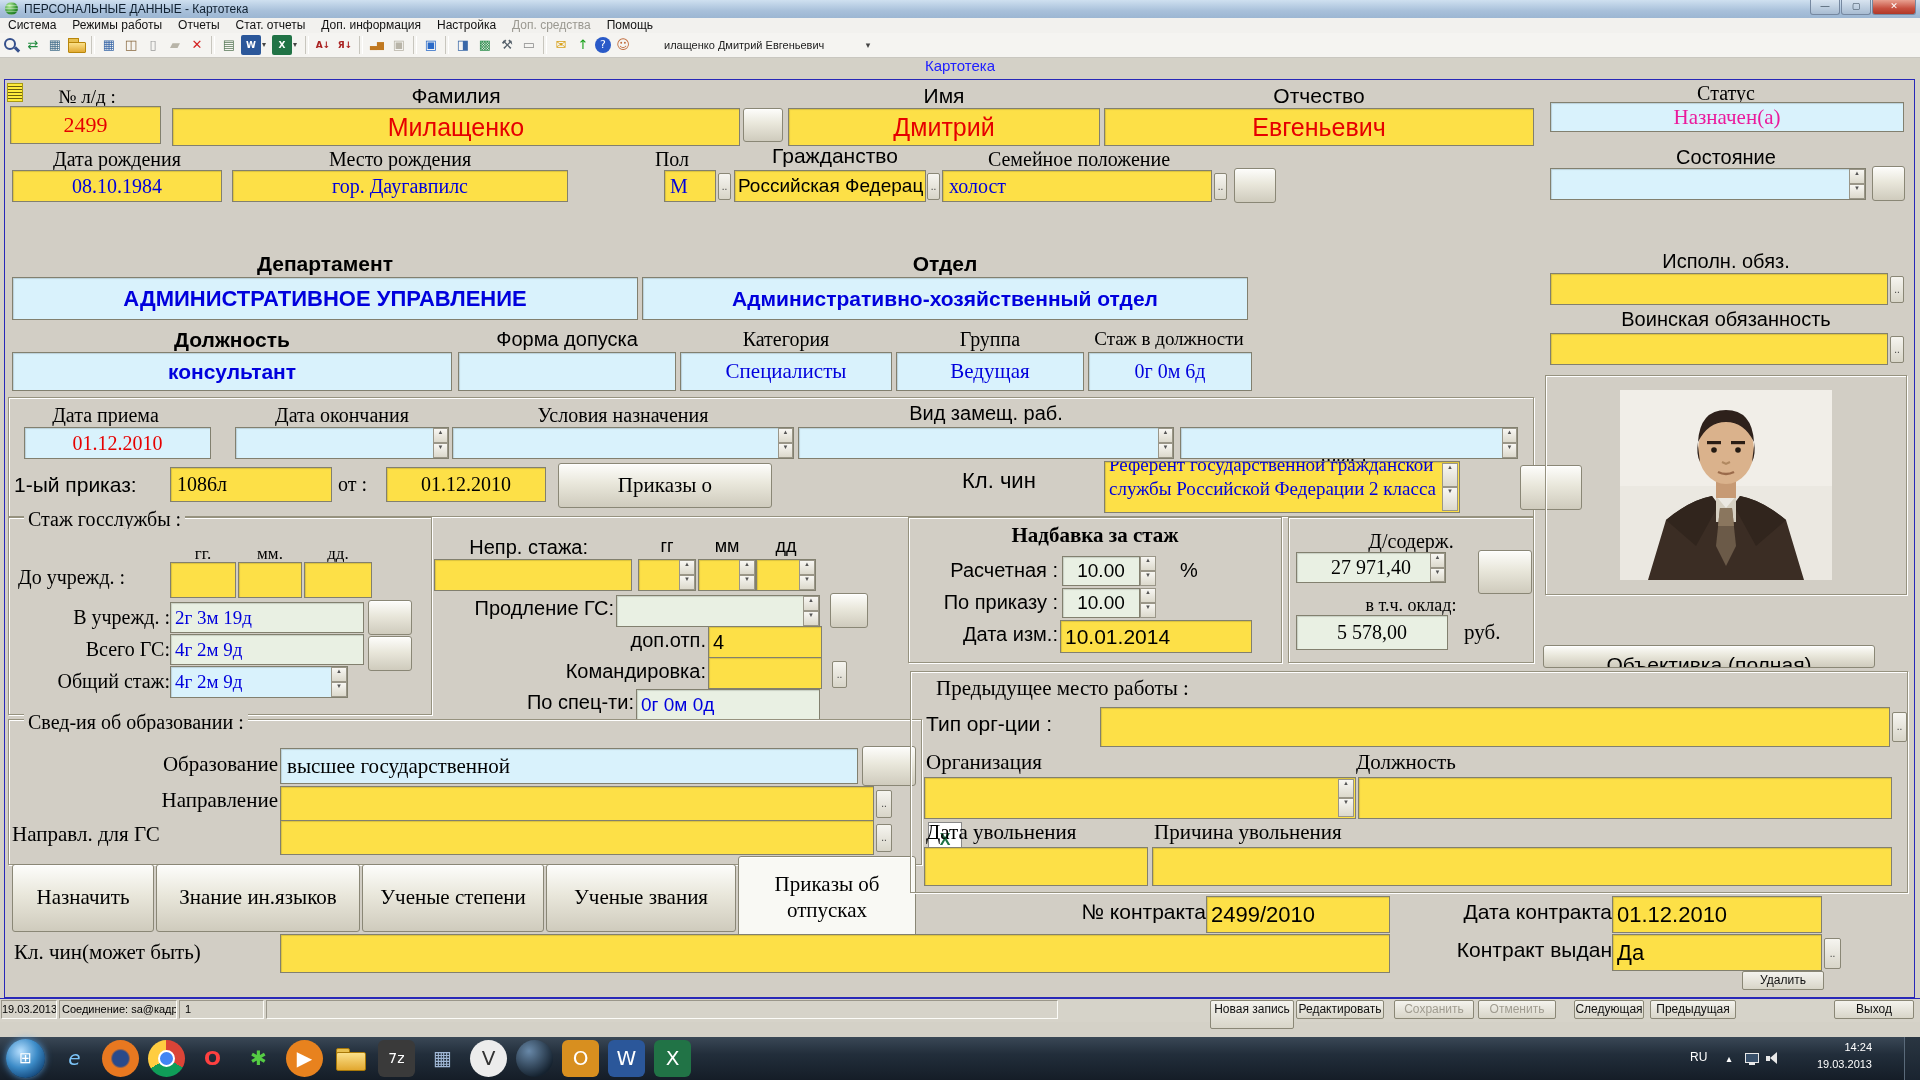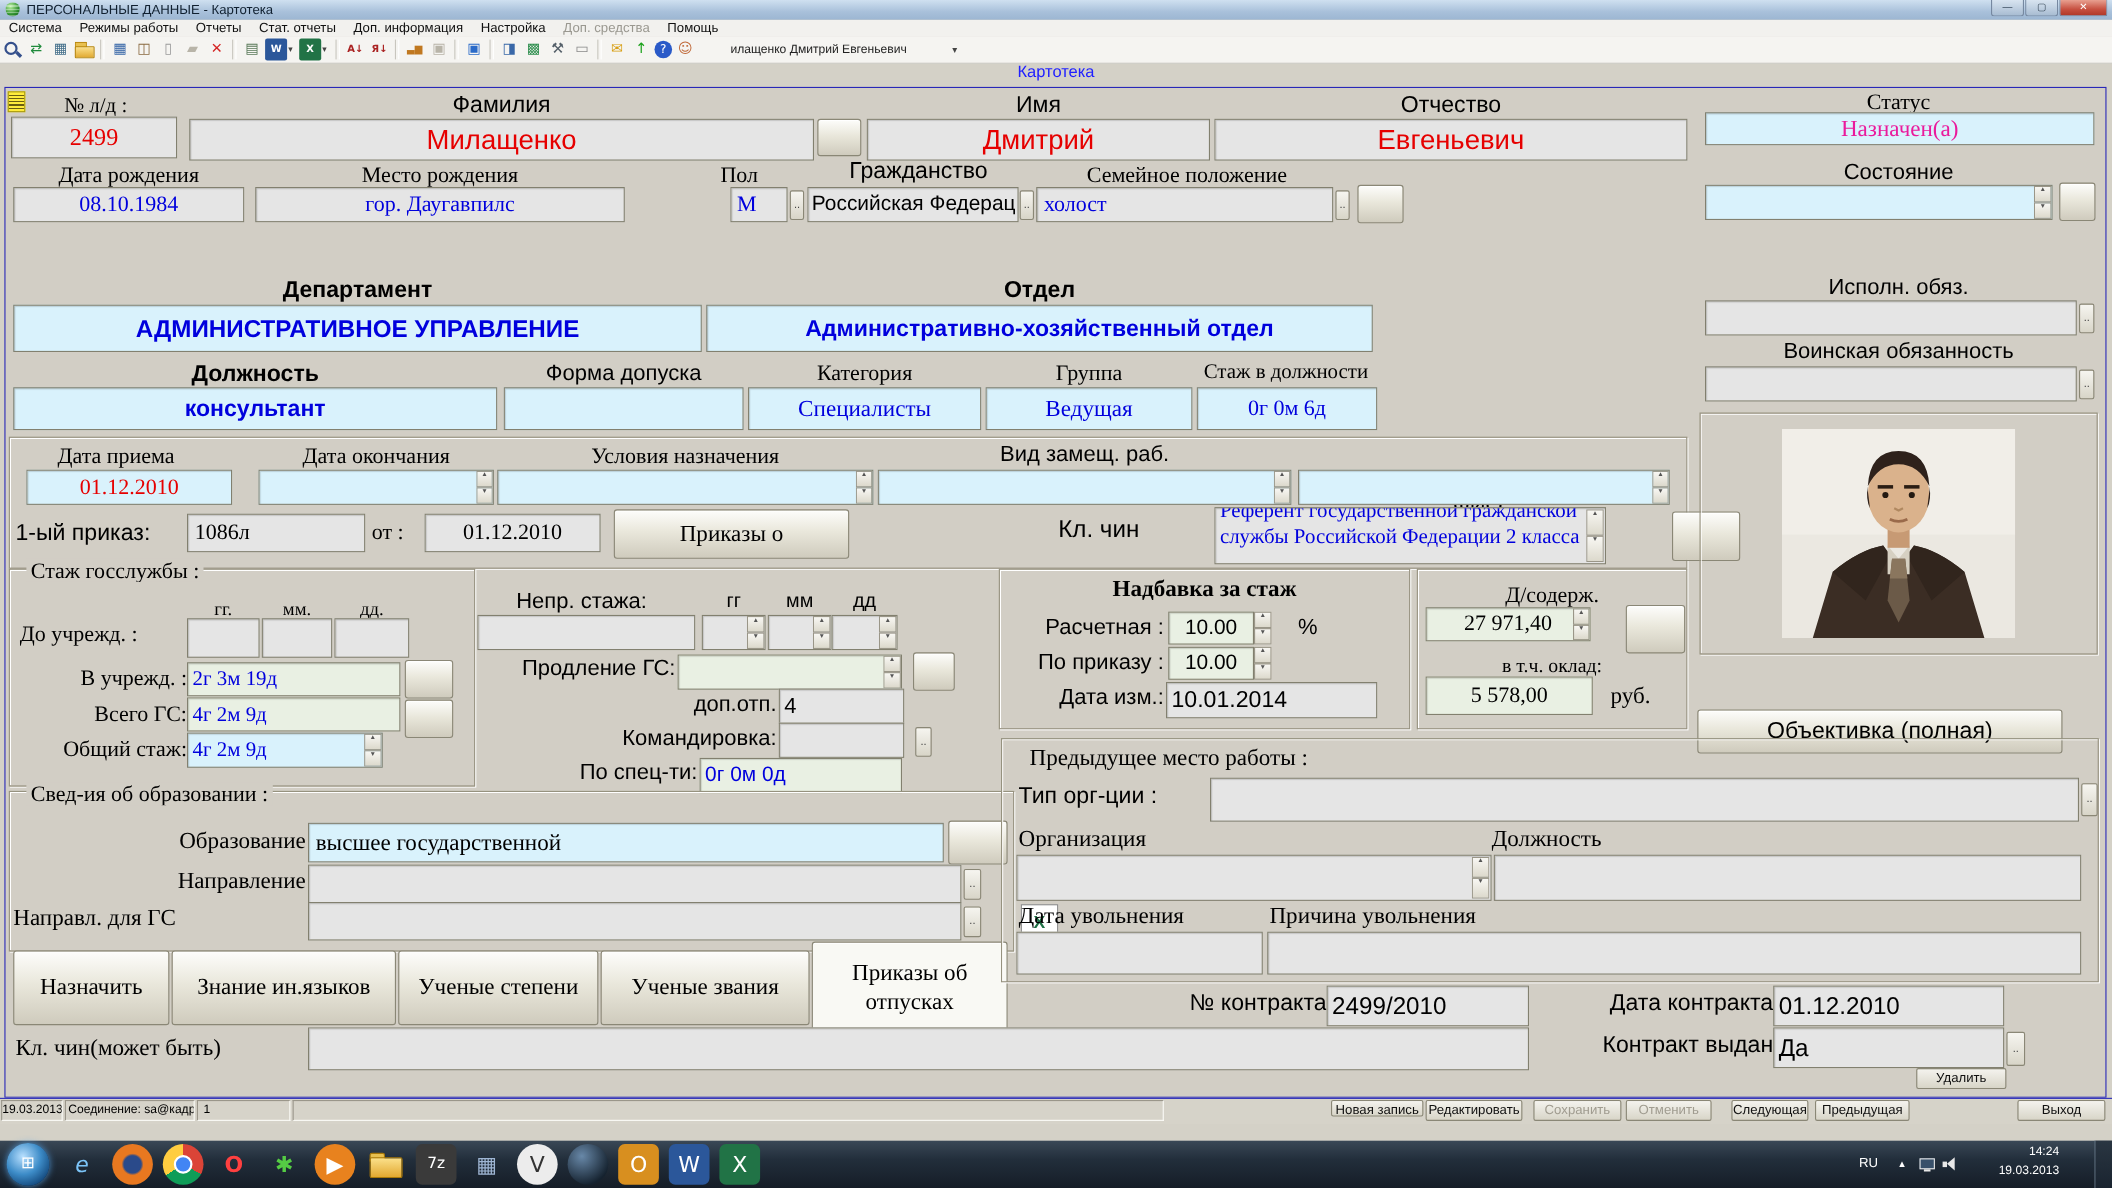--- a/index.html
+++ b/index.html
@@ -3,21 +3,21 @@
 <meta charset="utf-8">
 <style>
   html,body{margin:0;padding:0;background:#555;}
   .screen{position:relative;width:1920px;height:1080px;background:#d4d1c7;overflow:hidden;
           font-family:"Liberation Sans","DejaVu Sans",sans-serif;}
   .f{position:absolute;box-sizing:border-box;white-space:nowrap;overflow:hidden;}
   .srf{font-family:"Liberation Serif","DejaVu Serif",serif;}
   .sns{font-family:"Liberation Sans","DejaVu Sans",sans-serif;}
   .ctr{text-align:center;} .rgt{text-align:right;}
   .bold{font-weight:bold;}
-  .inp{background:#e5e5e5;border:1px solid #82806f;box-shadow:inset 1px 1px 1px rgba(0,0,0,.14);}
+  .inp{background:#fde047;border:1px solid #82806f;box-shadow:inset 1px 1px 1px rgba(0,0,0,.14);}
   .cy{background:#d9f2fc;} .gn{background:#e9f0e3;}
   .vblue{color:#0000dd;} .vred{color:#e60000;} .vmag{color:#ea1a9c;}
   .b3{background:linear-gradient(#fdfdfb,#ecead f 45%,#d2cec0);cursor:default;}
   .b3,.tabbtn{background:linear-gradient(#fdfdfb,#e9e7db 45%,#cfcbbd);border:1px solid #8a8776;border-radius:3px;box-shadow:inset 0 1px 0 #fff;cursor:default;}
   .grp{border:1px solid #96927f;box-shadow:inset 1px 1px 0 #ffffff,1px 1px 0 #ffffff;}
   .gt{background:#d2cec5;padding:0 4px;}
   .dots{font:10px/9px "Liberation Sans",sans-serif;text-align:center;color:#444;
         background:linear-gradient(#f6f5f0,#d8d5c8);border:1px solid #8a8776;border-radius:2px;}
   .spin{display:flex;flex-direction:column;}
   .spin i{flex:1;font-style:normal;font-size:6px;line-height:7px;text-align:center;color:#555;
@@ -240,21 +240,21 @@
     <path d="M39,26 Q40,10 53,10 Q66,10 67,26 Q62,16 53,16 Q44,16 39,26 Z" fill="#2e211b"></path>
     <path d="M39,26 Q38,32 40,36 L39,28 Z" fill="#2e211b"></path>
     <path d="M67,26 Q68,32 66,36 L67,28 Z" fill="#2e211b"></path>
     <rect x="43.5" y="25.5" width="7" height="1.6" fill="#2a1d14"></rect>
     <rect x="55.5" y="25.5" width="7" height="1.6" fill="#2a1d14"></rect>
     <circle cx="47" cy="30" r="1.4" fill="#241a12"></circle>
     <circle cx="59" cy="30" r="1.4" fill="#241a12"></circle>
     <path d="M51,36 L53,37 L55,36" stroke="#b08860" stroke-width="1" fill="none"></path>
     <path d="M49,41 Q53,43 57,41" stroke="#9a6a4a" stroke-width="1.2" fill="none"></path>
   </svg>
-  <div class="f tabbtn sns ctr" style="left:1543px;top:645px;width:332px;height:40px;font-size:21px;line-height:38px;">Объективка (полная)</div>
+  <div class="f tabbtn sns ctr" style="left:1543px;top:645px;width:332px;height:23px;font-size:21px;line-height:38px;">Объективка (полная)</div>
 
   <div class="f grp" style="left:8px;top:517px;width:424px;height:198px;"></div>
   <div class="f srf gt" style="left:24px;top:508px;width:auto;height:21px;font-size:20px;">Стаж госслужбы :</div>
   <div class="f srf ctr" style="left:170px;top:544px;width:66px;height:18px;font-size:17px;">гг.</div>
   <div class="f srf ctr" style="left:238px;top:544px;width:64px;height:18px;font-size:17px;">мм.</div>
   <div class="f srf ctr" style="left:304px;top:544px;width:68px;height:18px;font-size:17px;">дд.</div>
   <div class="f srf" style="left:18px;top:566px;width:150px;height:26px;font-size:20px;">До учрежд. :</div>
   <div class="f inp" style="left:170px;top:562px;width:66px;height:36px;"></div>
   <div class="f inp" style="left:238px;top:562px;width:64px;height:36px;"></div>
   <div class="f inp" style="left:304px;top:562px;width:68px;height:36px;"></div>
@@ -386,21 +386,21 @@
   <div class="f inp sns" style="left:1612px;top:896px;width:210px;height:37px;font-size:22px;line-height:35px;padding-left:4px;">01.12.2010</div>
   <div class="f sns rgt" style="left:1428px;top:938px;width:184px;height:28px;font-size:21px;">Контракт выдан</div>
   <div class="f inp sns" style="left:1612px;top:934px;width:210px;height:37px;font-size:22px;line-height:35px;padding-left:4px;">Да</div>
   <div class="f dots" style="left:1824px;top:938px;width:17px;height:31px;line-height:29px;">..</div>
 
   <div class="f" style="left:0;top:998px;width:1920px;height:24px;background:#d6d3c9;border-top:1px solid #2828b8;"></div>
   <div class="f scell ctr" style="left:1px;top:1000px;width:56px;height:19px;">19.03.2013</div>
   <div class="f scell" style="left:59px;top:1000px;width:118px;height:19px;padding-left:2px;">Соединение: sa@кадры</div>
   <div class="f scell" style="left:179px;top:1000px;width:85px;height:19px;padding-left:5px;">1</div>
   <div class="f scell" style="left:266px;top:1000px;width:792px;height:19px;"></div>
-  <div class="f sbtn" style="left:1210px;top:1000px;width:84px;height:15px;">Новая запись</div>
+  <div class="f sbtn" style="left:1210px;top:1000px;width:84px;height:29px;">Новая запись</div>
   <div class="f sbtn" style="left:1296px;top:1000px;width:88px;height:19px;">Редактировать</div>
   <div class="f sbtn dis" style="left:1394px;top:1000px;width:80px;height:19px;">Сохранить</div>
   <div class="f sbtn dis" style="left:1478px;top:1000px;width:78px;height:19px;">Отменить</div>
   <div class="f sbtn" style="left:1574px;top:1000px;width:70px;height:19px;">Следующая</div>
   <div class="f sbtn" style="left:1650px;top:1000px;width:86px;height:19px;">Предыдущая</div>
   <div class="f sbtn" style="left:1742px;top:971px;width:82px;height:19px;">Удалить</div>
   <div class="f sbtn" style="left:1834px;top:1000px;width:80px;height:19px;">Выход</div>
 
   <div class="taskbar">
     <div class="orb">⊞</div>

